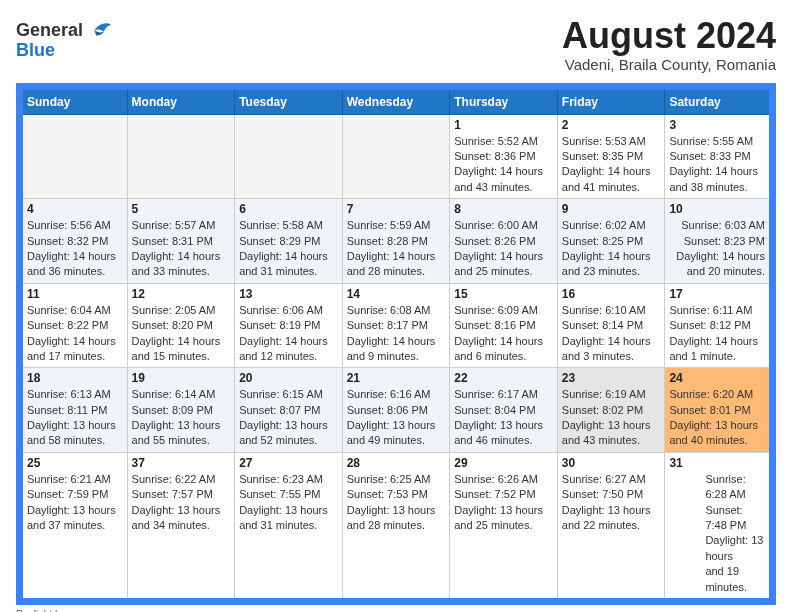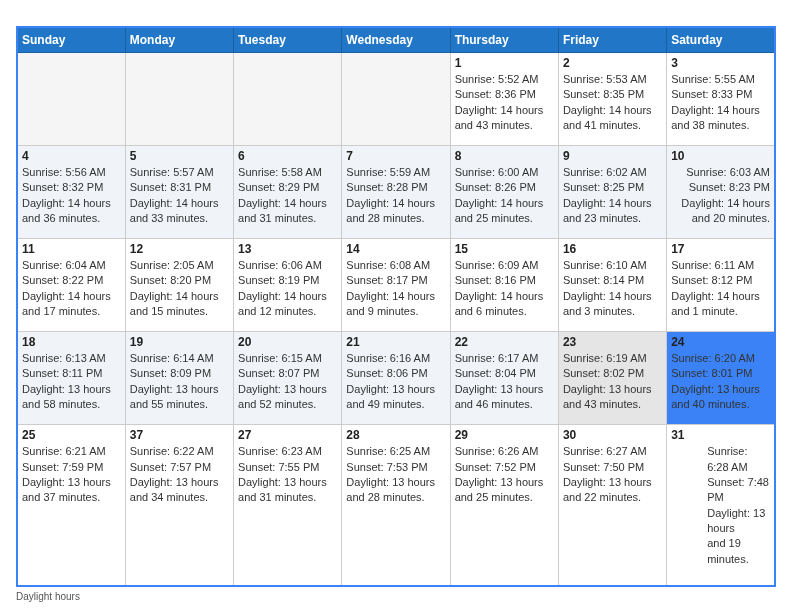--- a/index.html
+++ b/index.html
@@ -42,21 +42,21 @@
       font-weight: bold;
       color: #222;
       line-height: 1.1;
     }
     .subtitle {
       font-size: 15px;
       color: #444;
     }
     .calendar {
       flex: 1;
-      border: 2px solid #3b82f6;
+      border: 7px solid #3b82f6;
       border-collapse: collapse;
       width: 100%;
       table-layout: fixed;
     }
     .calendar th {
       background: #2176c7;
       color: #fff;
       font-size: 12px;
       font-weight: bold;
       padding: 5px 4px;
@@ -98,20 +98,36 @@
     table {
       width: 100%;
       border-collapse: collapse;
     }
   </style>
 </head>
 <body>
 
 <div class="page">
   <div class="header">
+    <div class="logo">
+      <div>
+        <div style="display:flex;align-items:center;">
+          <span class="logo-general" style="font-size:18px;font-weight:bold;color:#333;">General</span>
+          <svg class="logo-icon" viewBox="0 0 30 24" xmlns="http://www.w3.org/2000/svg">
+            <path d="M10 12 Q18 2 28 6 Q22 8 20 14 Q16 10 10 12Z" fill="#2176c7"></path>
+            <path d="M10 12 Q14 16 20 14 Q18 18 12 18Z" fill="#1a5fa0"></path>
+          </svg>
+        </div>
+        <span class="logo-blue" style="font-size:18px;font-weight:bold;color:#2176c7;display:block;margin-top:-4px;">Blue</span>
+      </div>
+    </div>
+    <div class="title-block">
+      <div class="main-title">August 2024</div>
+      <div class="subtitle">Vadeni, Braila County, Romania</div>
+    </div>
   </div>
 
   <table class="calendar">
     <thead>
       <tr>
       <th>Sunday</th>
           <th>Monday</th>
           <th>Tuesday</th>
           <th>Wednesday</th>
           <th>Thursday</th>
@@ -285,21 +301,21 @@
 Daylight: 13 hours
 and 46 minutes.</div>
           </td>
           <td style="background: #e5e5e5;">
             <span class="day-num">23</span>
             <div class="day-info" style="white-space: pre-line;">Sunrise: 6:19 AM
 Sunset: 8:02 PM
 Daylight: 13 hours
 and 43 minutes.</div>
           </td>
-          <td style="background: #3b82f6;">
+          <td style="background: #fdba74;">
             <span class="day-num">24</span>
             <div class="day-info" style="white-space: pre-line;">Sunrise: 6:20 AM
 Sunset: 8:01 PM
 Daylight: 13 hours
 and 40 minutes.</div>
           </td>
         </tr>
         <tr>
           <td>
             <span class="day-num">25</span>

